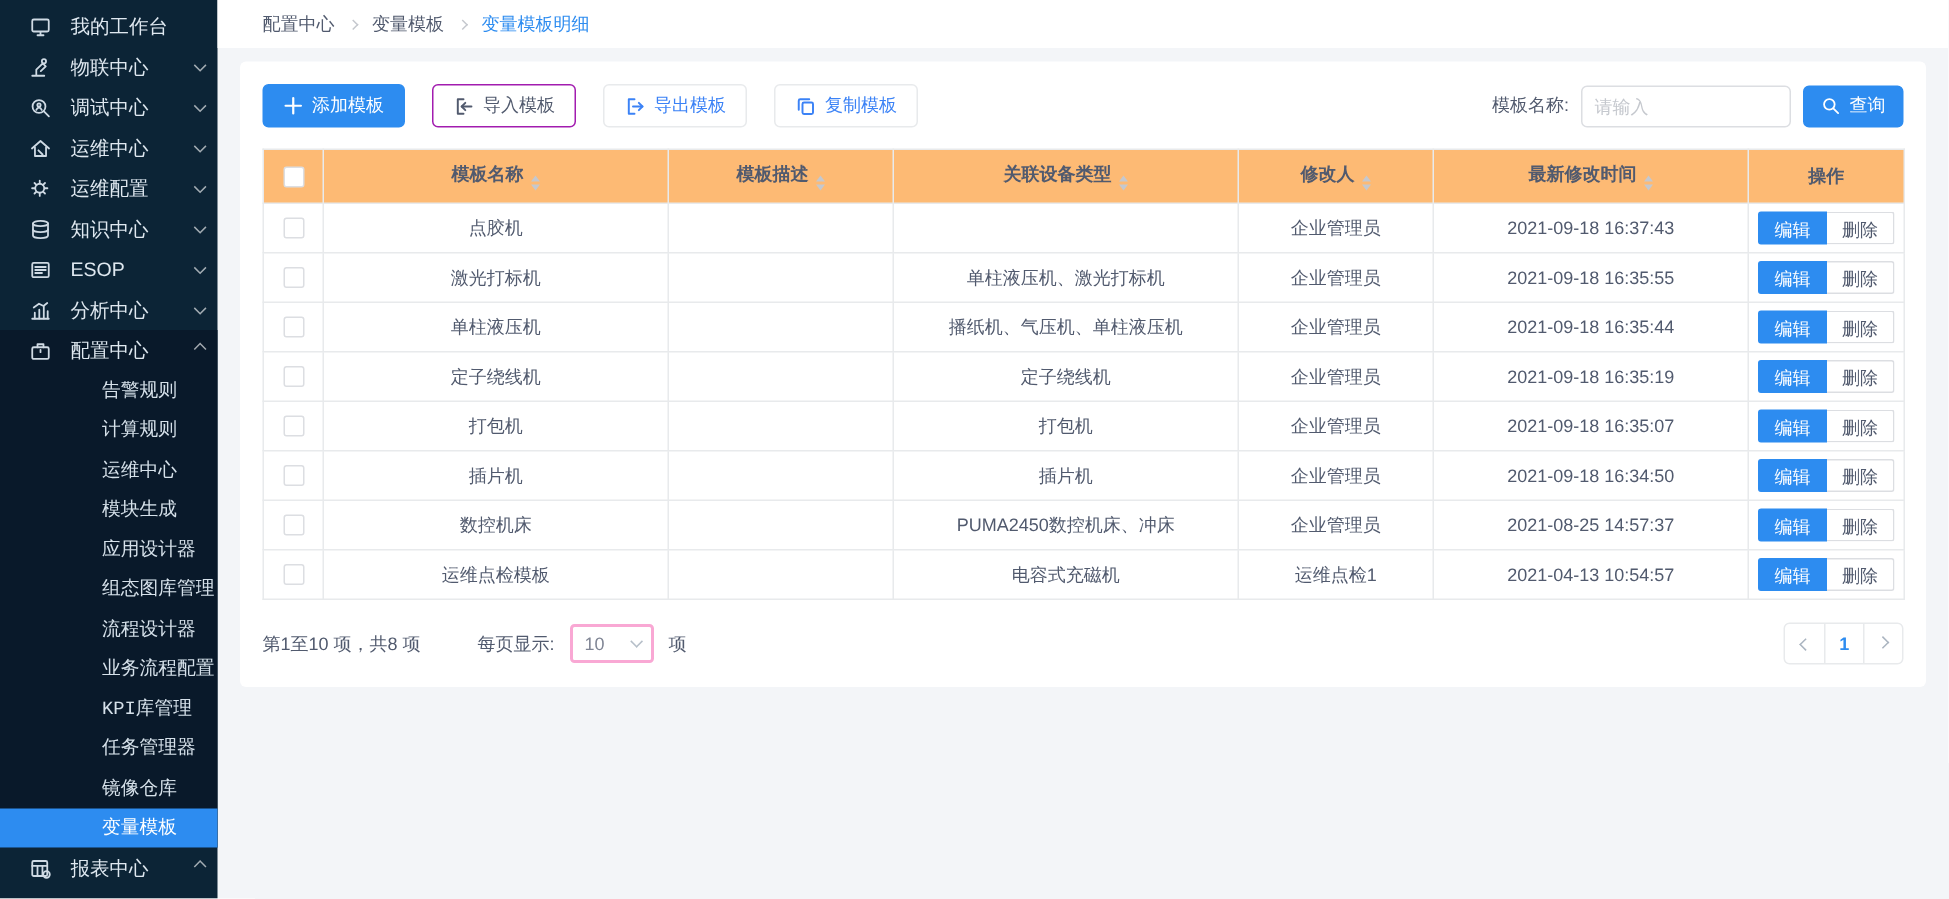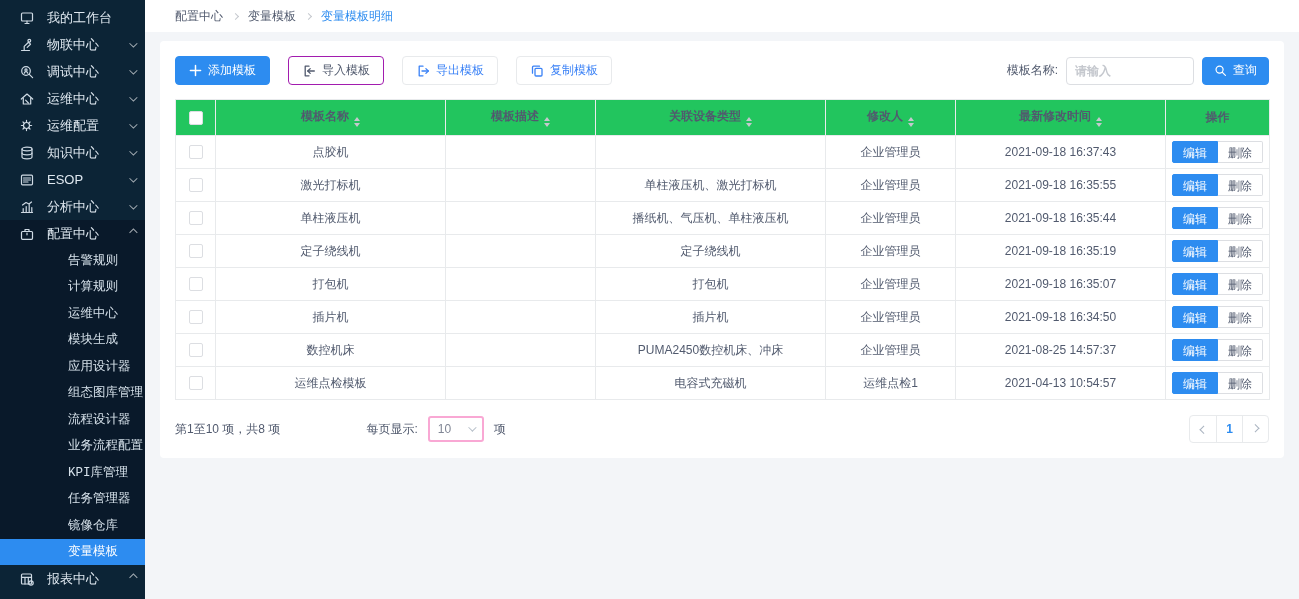--- a/index.html
+++ b/index.html
@@ -30,42 +30,42 @@
   .card { background:#ffffff; border-radius:4px; padding:15px; min-height:397px; }
 
   
   .toolbar { display:flex; align-items:center; margin-bottom:14px; }
   .btn { height:29px; display:inline-flex; align-items:center; gap:6px; padding:0 13px; font-size:12px; border-radius:4px; cursor:pointer; background:#fff; border:1px solid #a21caf; color:#515a6e; margin-right:18px; white-space:nowrap; }
   .btn-primary { background:#2d8cf0; border-color:#2d8cf0; color:#fff; }
   .btn-disabled { color:#3b82f6; border-color:#e8eaec; cursor:not-allowed; }
   .btn svg { stroke:currentColor; fill:none; stroke-width:1.3; stroke-linecap:round; stroke-linejoin:round; }
   .search-zone { margin-left:auto; display:flex; align-items:center; }
   .search-lbl { font-size:12px; color:#515a6e; margin-right:8px; }
-  .search-input { width:128px; height:28px; border:1px solid #dcdee2; border-radius:4px; padding:0 8px; font-size:12px; color:#701a75; outline:none; font-family:inherit;font-weight:bold; }
+  .search-input { width:140px; height:28px; border:1px solid #dcdee2; border-radius:4px; padding:0 8px; font-size:12px; color:#701a75; outline:none; font-family:inherit; }
   .search-input::placeholder { color:#c5c8ce; }
   .btn-search { height:28px; margin:0 0 0 8px; padding:0 11px; }
 
   
   table { width:100%; border-collapse:collapse; table-layout:fixed; font-size:12px; color:#515a6e; }
   th, td { border:1px solid #e8eaec; text-align:center; }
-  th { height:36px; background:#22c55e; font-weight:bold; color:#515a6e; cursor:pointer; }
+  th { height:36px; background:#fdba74; font-weight:bold; color:#515a6e; cursor:pointer; }
   td { height:33px; }
   .sort { display:inline-flex; flex-direction:column; gap:2px; margin-left:5px; vertical-align:-1px; }
   .sort i { display:block; width:0; height:0; border-left:3.5px solid transparent; border-right:3.5px solid transparent; }
   .sort .up { border-bottom:4px solid #c5c8ce; }
   .sort .dn { border-top:4px solid #c5c8ce; }
   .cbx { width:14px; height:14px; border:1px solid #dcdee2; border-radius:2px; background:#fff; margin:0 auto; cursor:pointer; }
   .mini-btn { display:inline-block; height:22px; line-height:22px; padding:0 10px; font-size:12px; cursor:pointer; vertical-align:middle; }
   .mini-edit { background:#2d8cf0; color:#fff; border:1px solid #2d8cf0; border-radius:2px 0 0 2px; }
   .mini-del { background:#fff; color:#515a6e; border:1px solid #dcdee2; border-left:none; border-radius:0 2px 2px 0; }
 
   
   .tfoot { display:flex; align-items:center; margin-top:15px; font-size:12px; color:#515a6e; }
   .range-info { margin-right:38px; }
-  .pp-label { margin-right:10px;margin-left:48px; }
+  .pp-label { margin-right:10px; }
   .pp-select { width:56px; height:26px; border:2px solid #f9a8d4; border-radius:3px; display:inline-flex; align-items:center; justify-content:space-between; padding:0 8px; color:#808695; cursor:pointer; margin-right:10px; }
   .pp-select .chev { border-color:#b6bfc9; }
   .pager { margin-left:auto; display:flex; height:28px; border:1px solid #e8eaec; border-radius:4px; overflow:hidden; background:#fff; }
   .pg-cell { width:26px; display:flex; align-items:center; justify-content:center; cursor:pointer; }
   .pg-cell + .pg-cell { border-left:1px solid #e8eaec; }
   .pg-chev { width:6px; height:6px; border-right:1.3px solid #aab4c0; border-bottom:1.3px solid #aab4c0; display:inline-block; }
   .pg-prev-g { transform:rotate(135deg) translateY(-1px); }
   .pg-next-g { transform:rotate(-45deg) translateY(-1px); }
   .pg-num { color:#2d8cf0; font-weight:bold; }
 </style>

